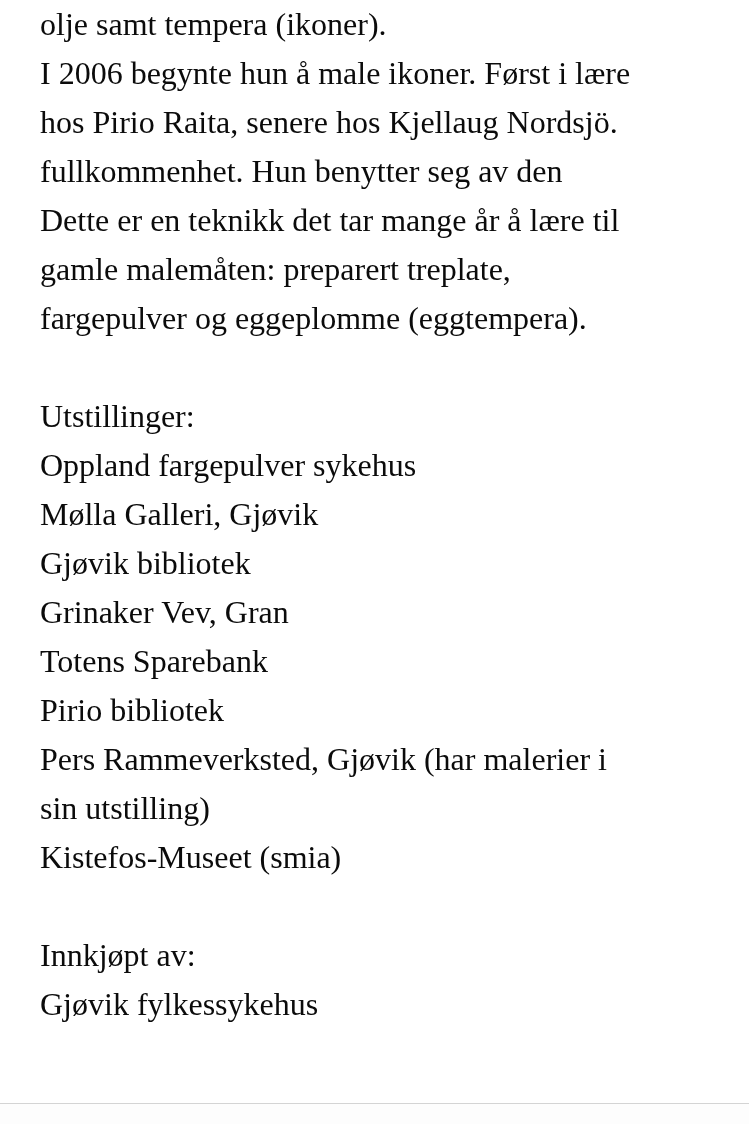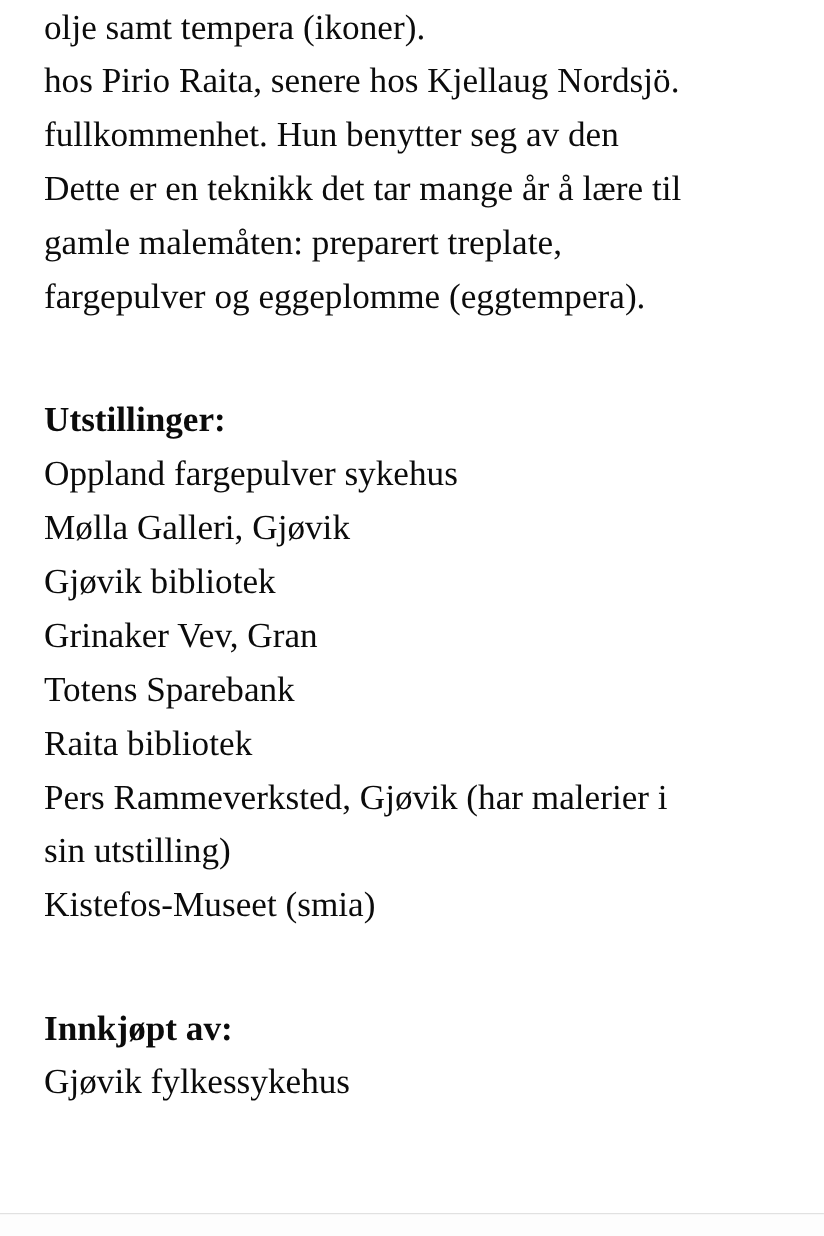--- a/index.html
+++ b/index.html
@@ -29,22 +29,21 @@
     width: 660px;
   }
   .line {
     font-size: 32px;
     line-height: 49px;
     white-space: pre;
     letter-spacing: 0px;
     color: #0b0b0b;
   }
   .line.bold {
-    font-weight: bold;
-    margin-top: 14px;
+    font-weight: normal;
   }
   .spacer {
     height: 49px;
     line-height: 49px;
     font-size: 32px;
   }
   .block {
     margin: 0;
     padding: 0;
   }
@@ -70,37 +69,38 @@
 
 <div id="page">
 
   <div class="article">
 
     <div class="block">
       <div class="line">olje samt tempera (ikoner).</div>
     </div>
 
     <div class="block">
+      <div class="line">I 2006 begynte hun å male ikoner. Først i lære</div>
       <div class="line">hos Pirio Raita, senere hos Kjellaug Nordsjö.</div>
       <div class="line">fullkommenhet. Hun benytter seg av den</div>
       <div class="line">Dette er en teknikk det tar mange år å lære til</div>
       <div class="line">gamle malemåten: preparert treplate,</div>
       <div class="line">fargepulver og eggeplomme (eggtempera).</div>
     </div>
 
     <div class="spacer">&nbsp;</div>
 
     <div class="block">
       <div class="line bold">Utstillinger:</div>
       <div class="line">Oppland fargepulver sykehus</div>
       <div class="line">Mølla Galleri, Gjøvik</div>
       <div class="line">Gjøvik bibliotek</div>
       <div class="line">Grinaker Vev, Gran</div>
       <div class="line">Totens Sparebank</div>
-      <div class="line">Raita bibliotek</div>
+      <div class="line">Pirio bibliotek</div>
       <div class="line">Pers Rammeverksted, Gjøvik (har malerier i</div>
       <div class="line">sin utstilling)</div>
       <div class="line">Kistefos-Museet (smia)</div>
     </div>
 
     <div class="spacer">&nbsp;</div>
 
     <div class="block">
       <div class="line bold">Innkjøpt av:</div>
       <div class="line">Gjøvik fylkessykehus</div>

